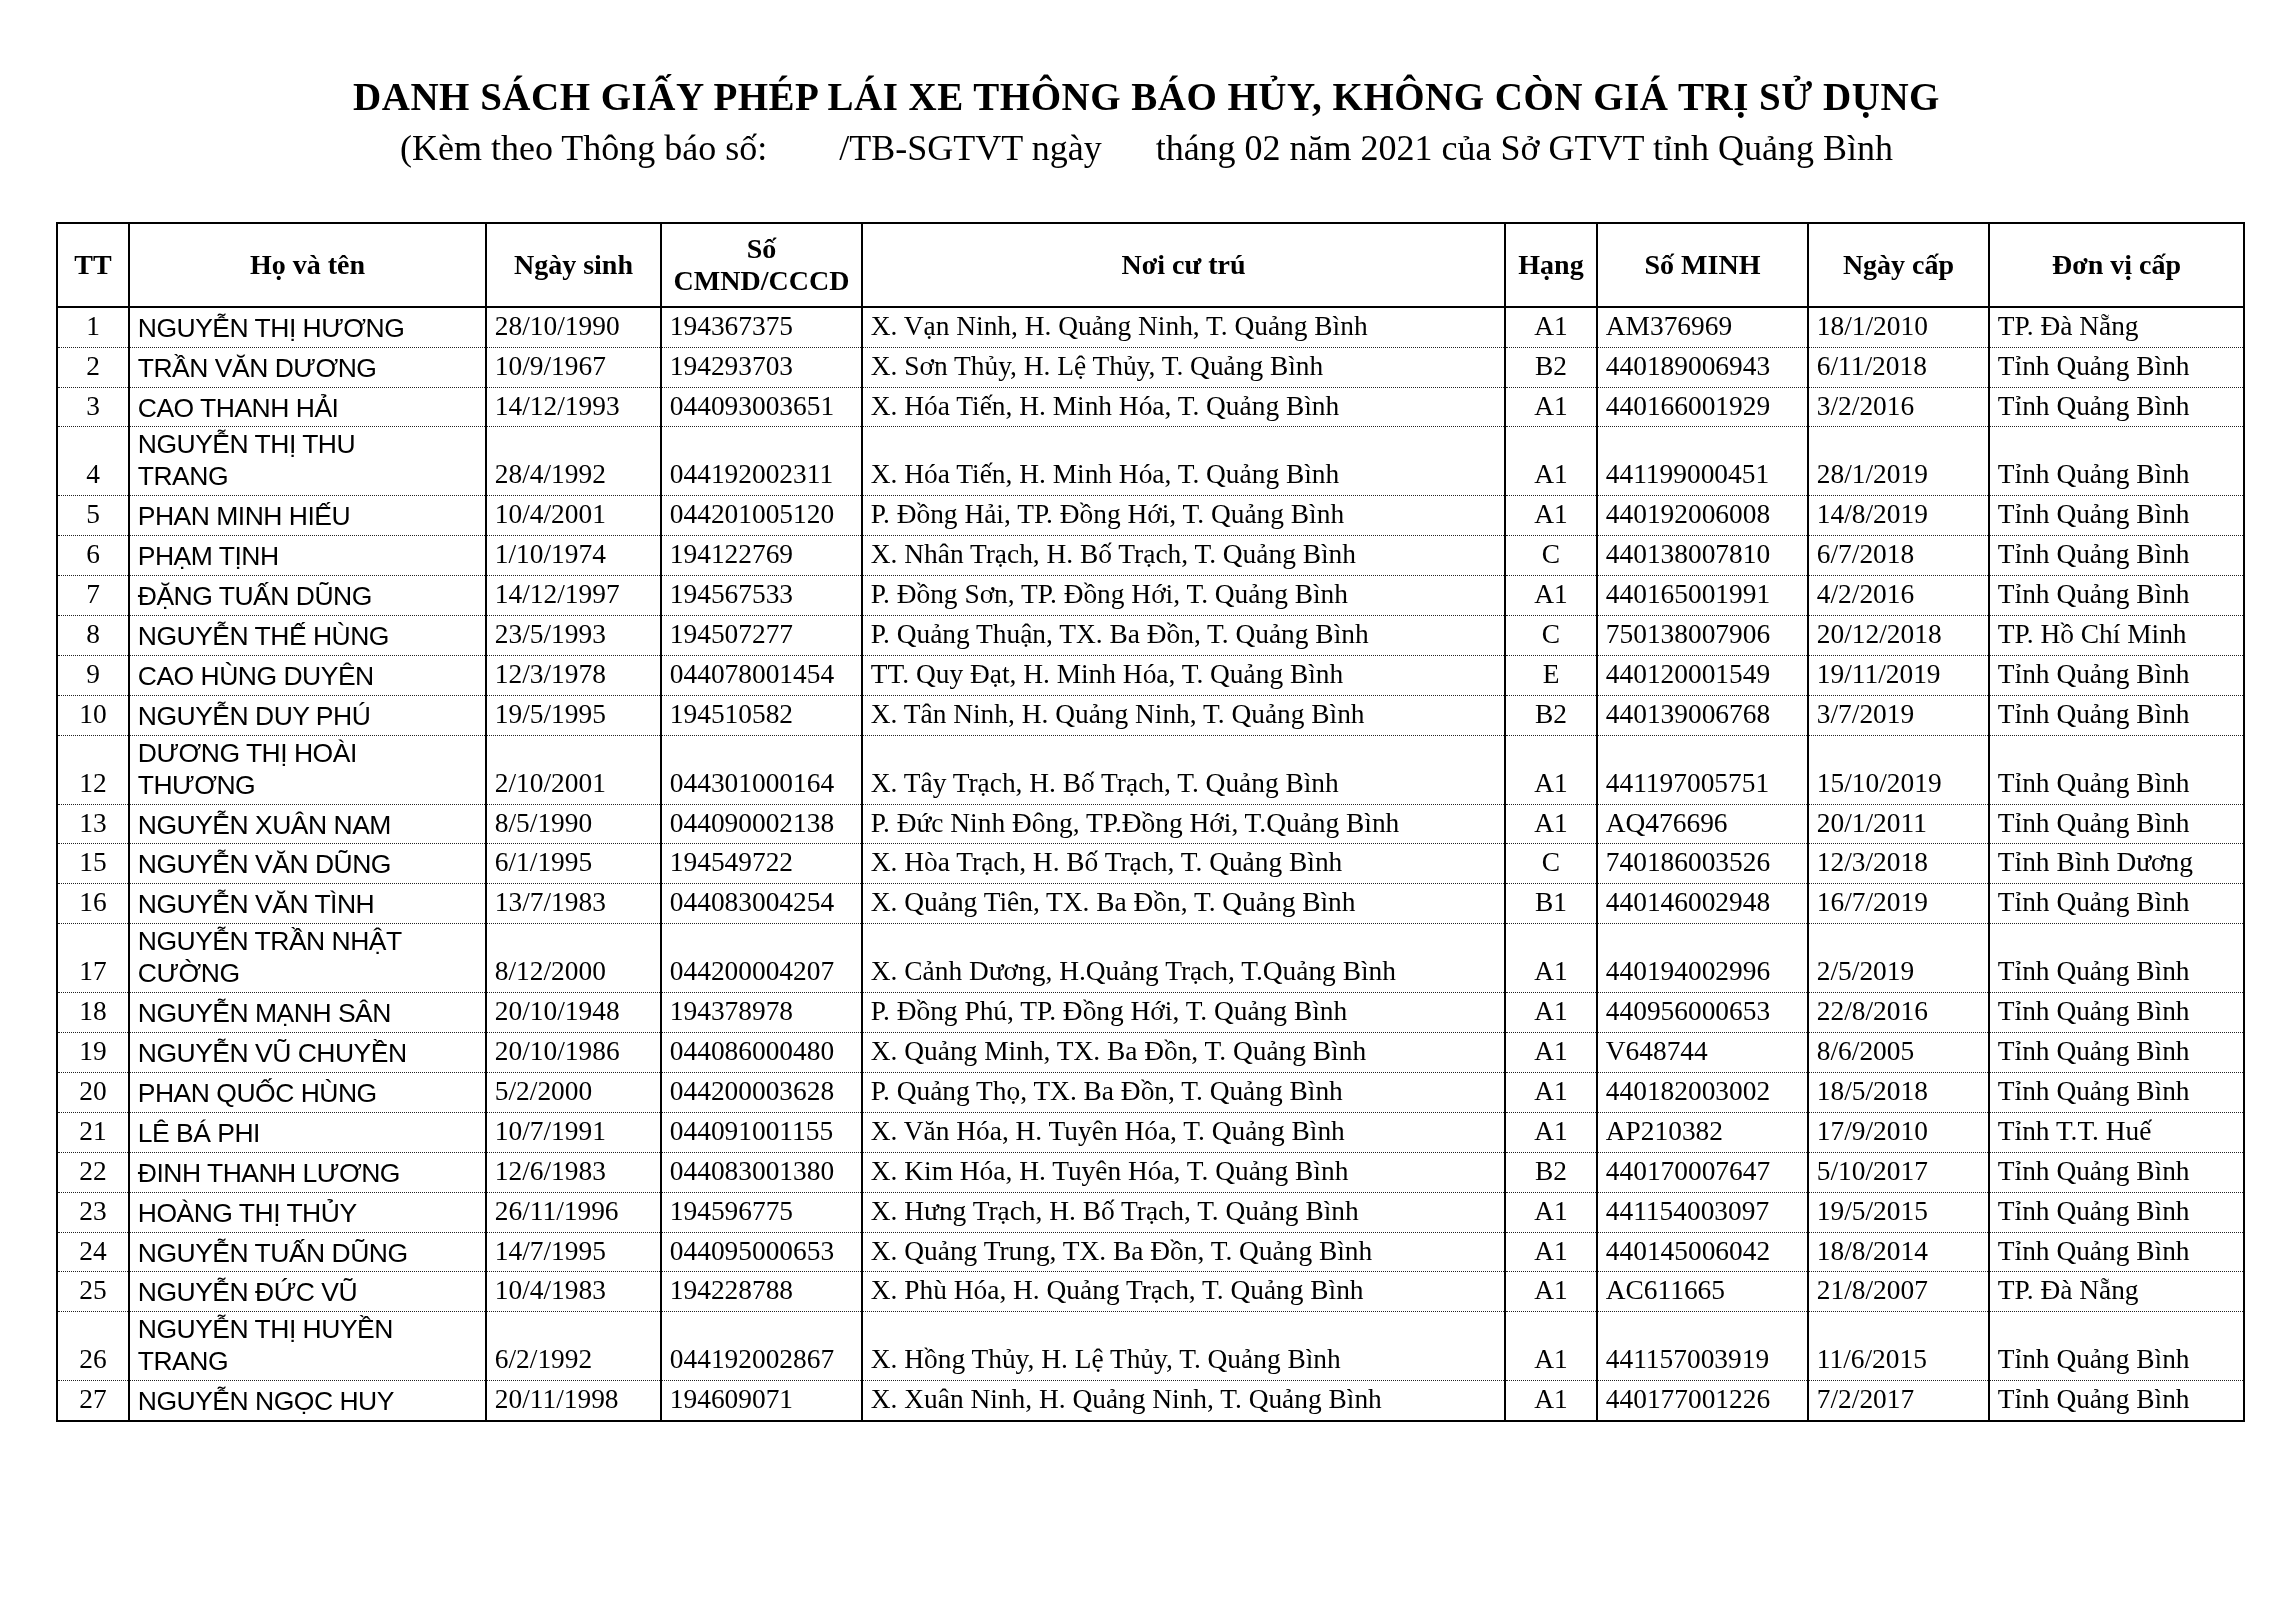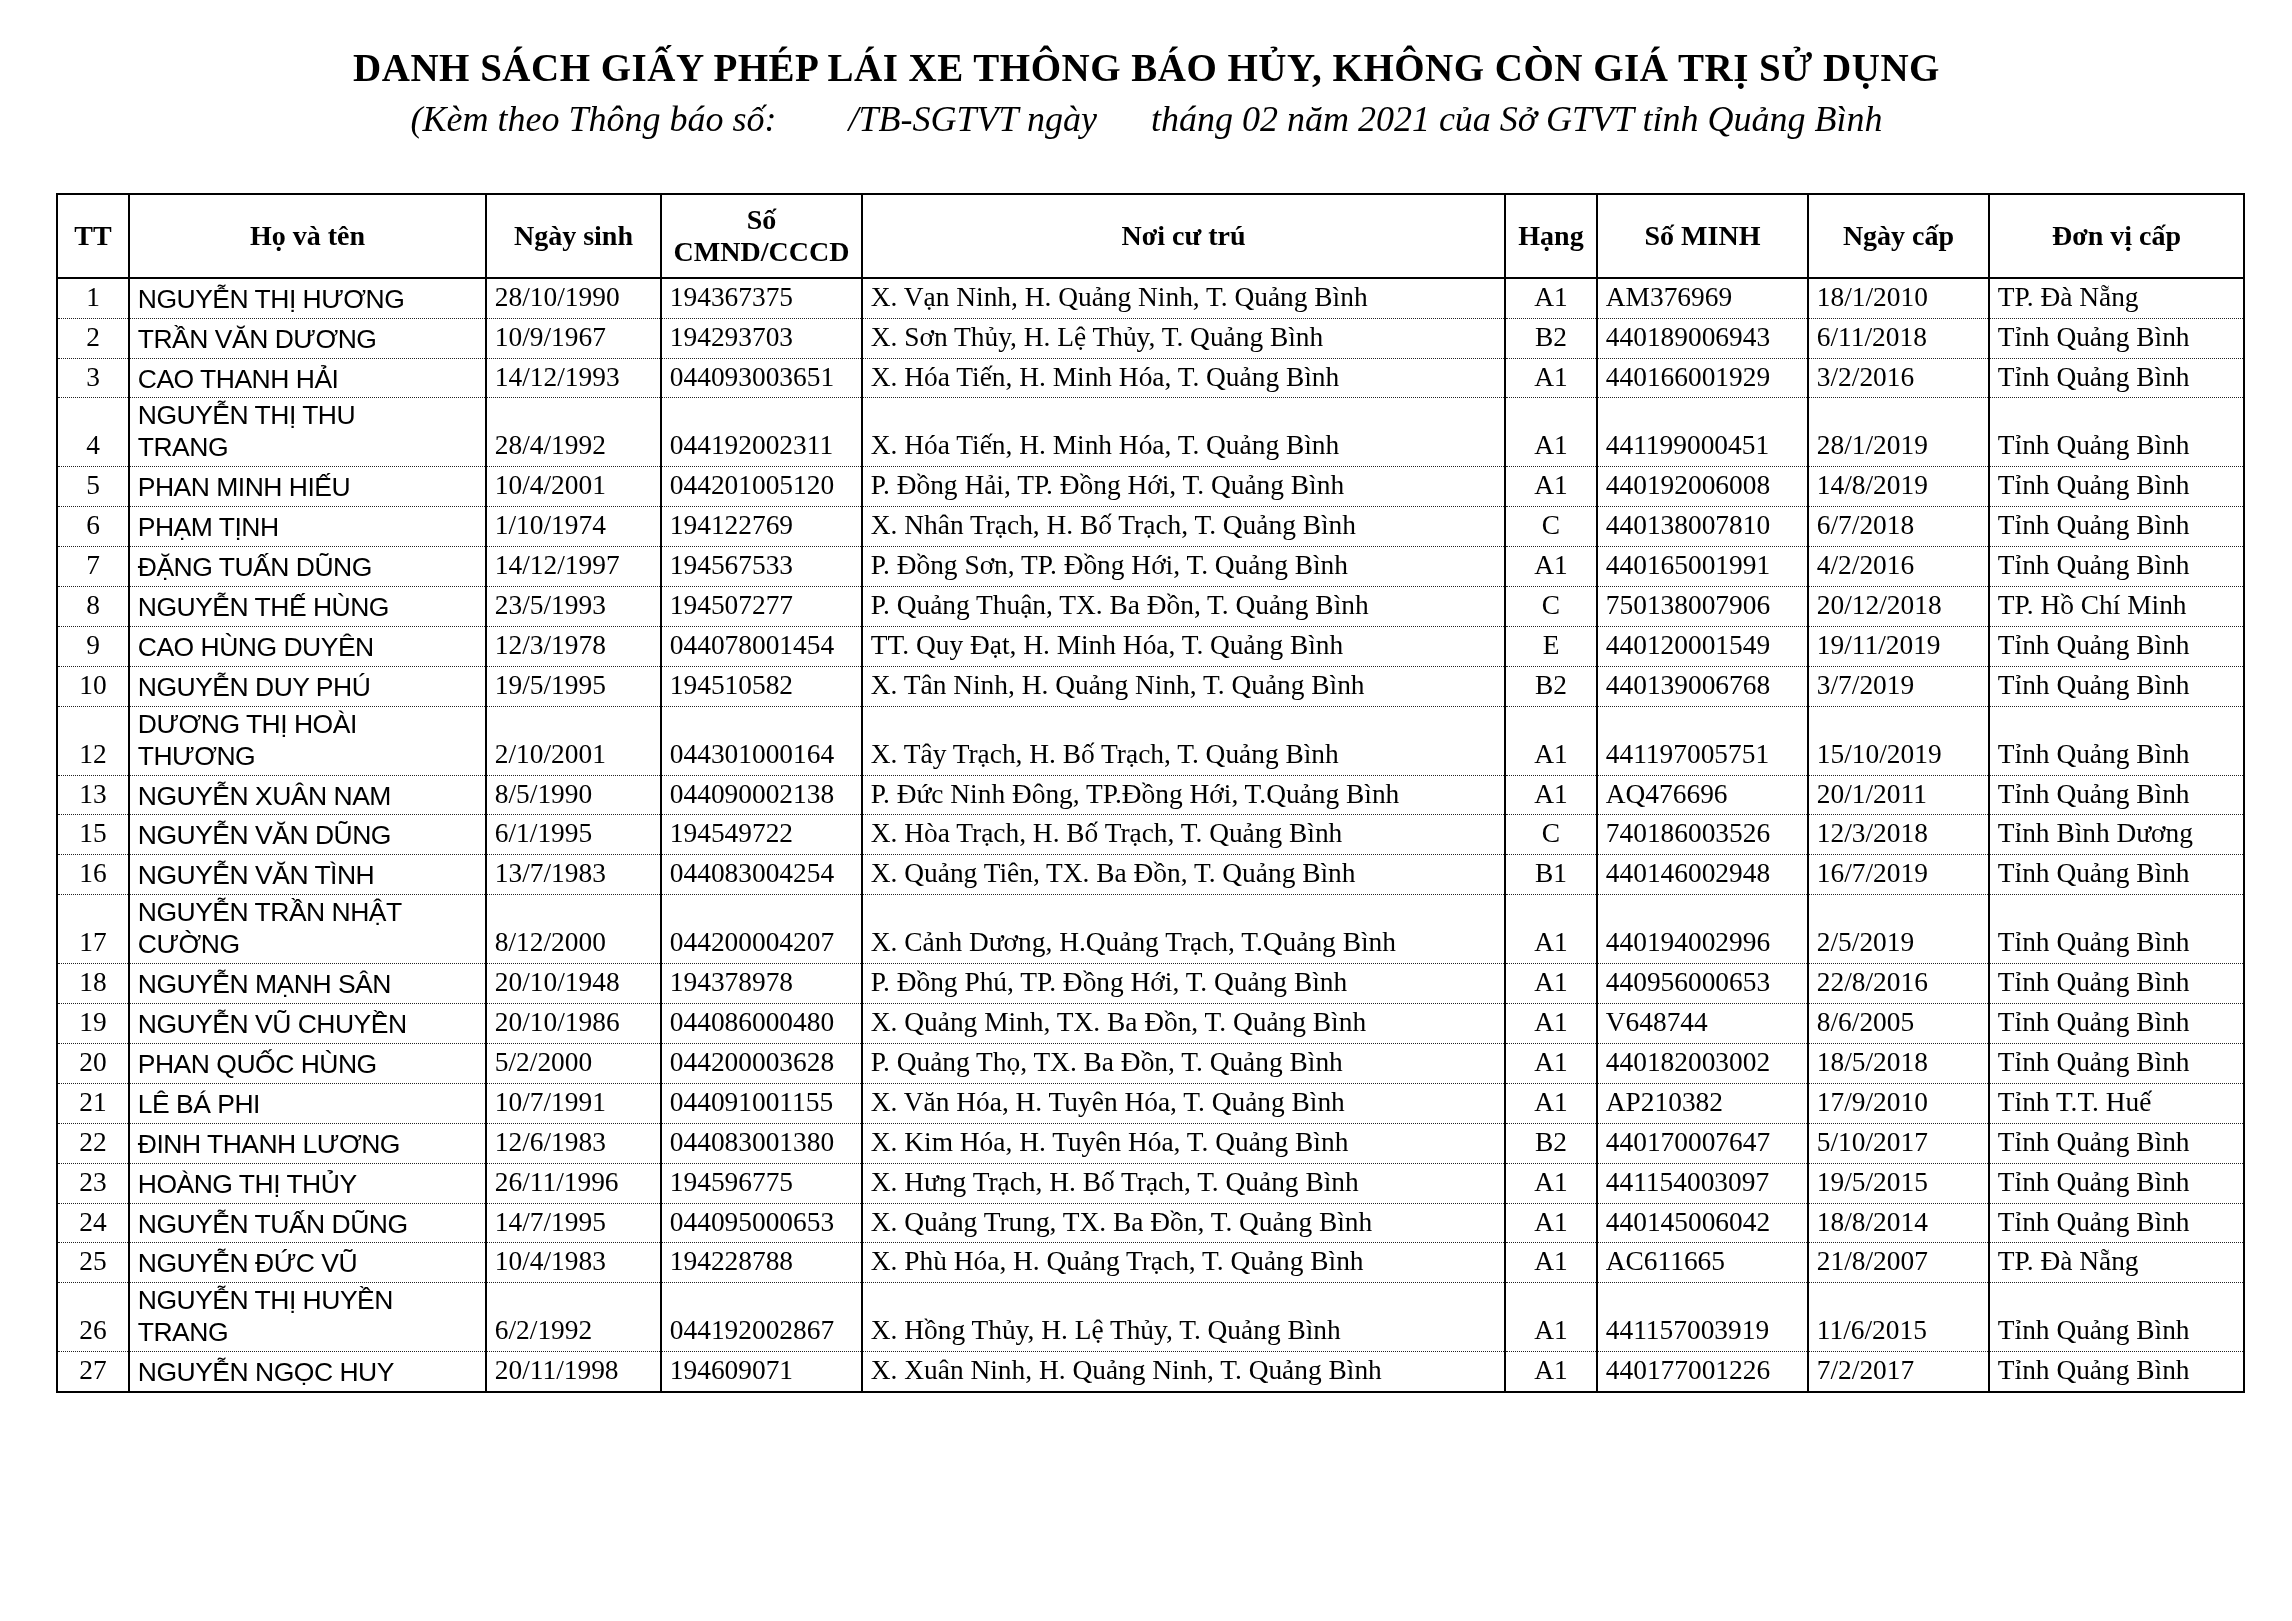--- a/index.html
+++ b/index.html
@@ -9,31 +9,30 @@
     color: #000000;
   }
   body {
     width: 2293px;
     height: 1621px;
     position: relative;
     font-family: "Liberation Serif", "DejaVu Serif", serif;
     overflow: hidden;
   }
   .doc-title {
-    margin-top: 45px;
+    margin-top: 74px;
     text-align: center;
     font-weight: bold;
     font-size: 39px;
     letter-spacing: 0.5px;
     font-family: "Liberation Serif", "DejaVu Serif", serif;
   }
   .doc-subtitle {
     margin-top: 7.8px;
     text-align: center;
-    font-style: italic;
     font-size: 36px;
     white-space: pre-wrap;
     font-family: "Liberation Serif", "DejaVu Serif", serif;
   }
   table.license-table {
     border-collapse: collapse;
     table-layout: fixed;
     margin: 53px 0 0 56px;
     width: 2188px;
     border: 2.9px solid #000;

